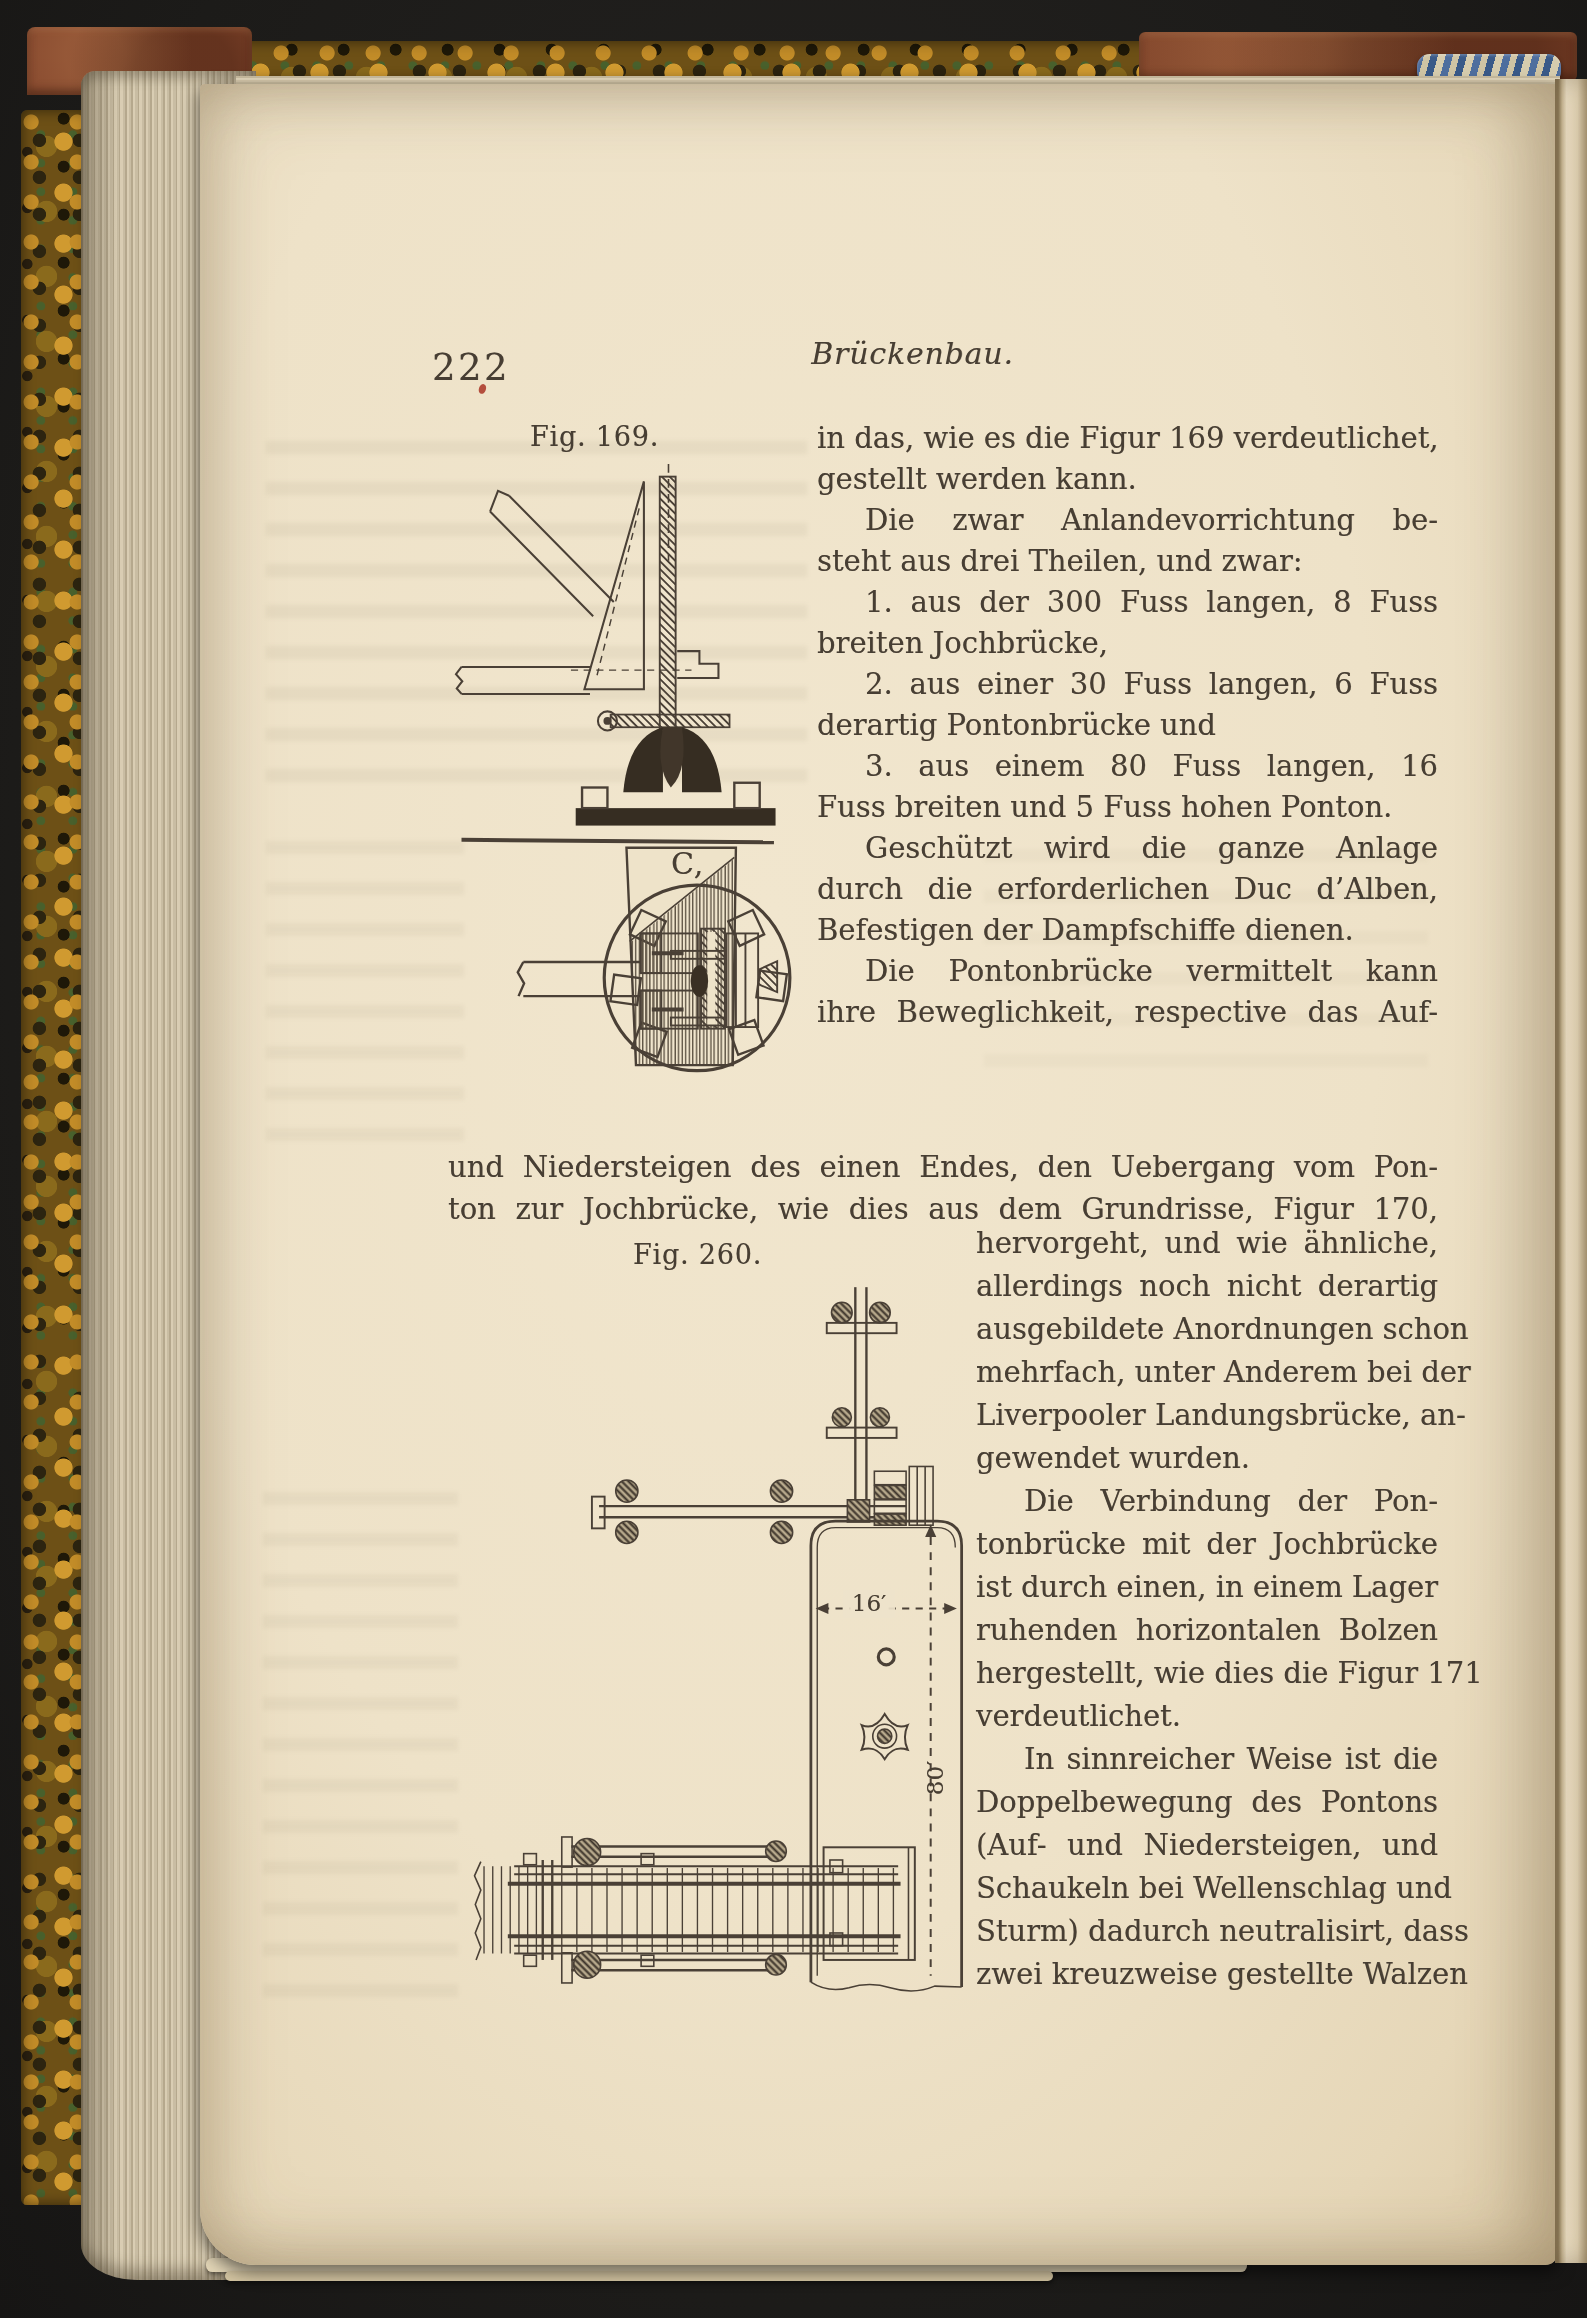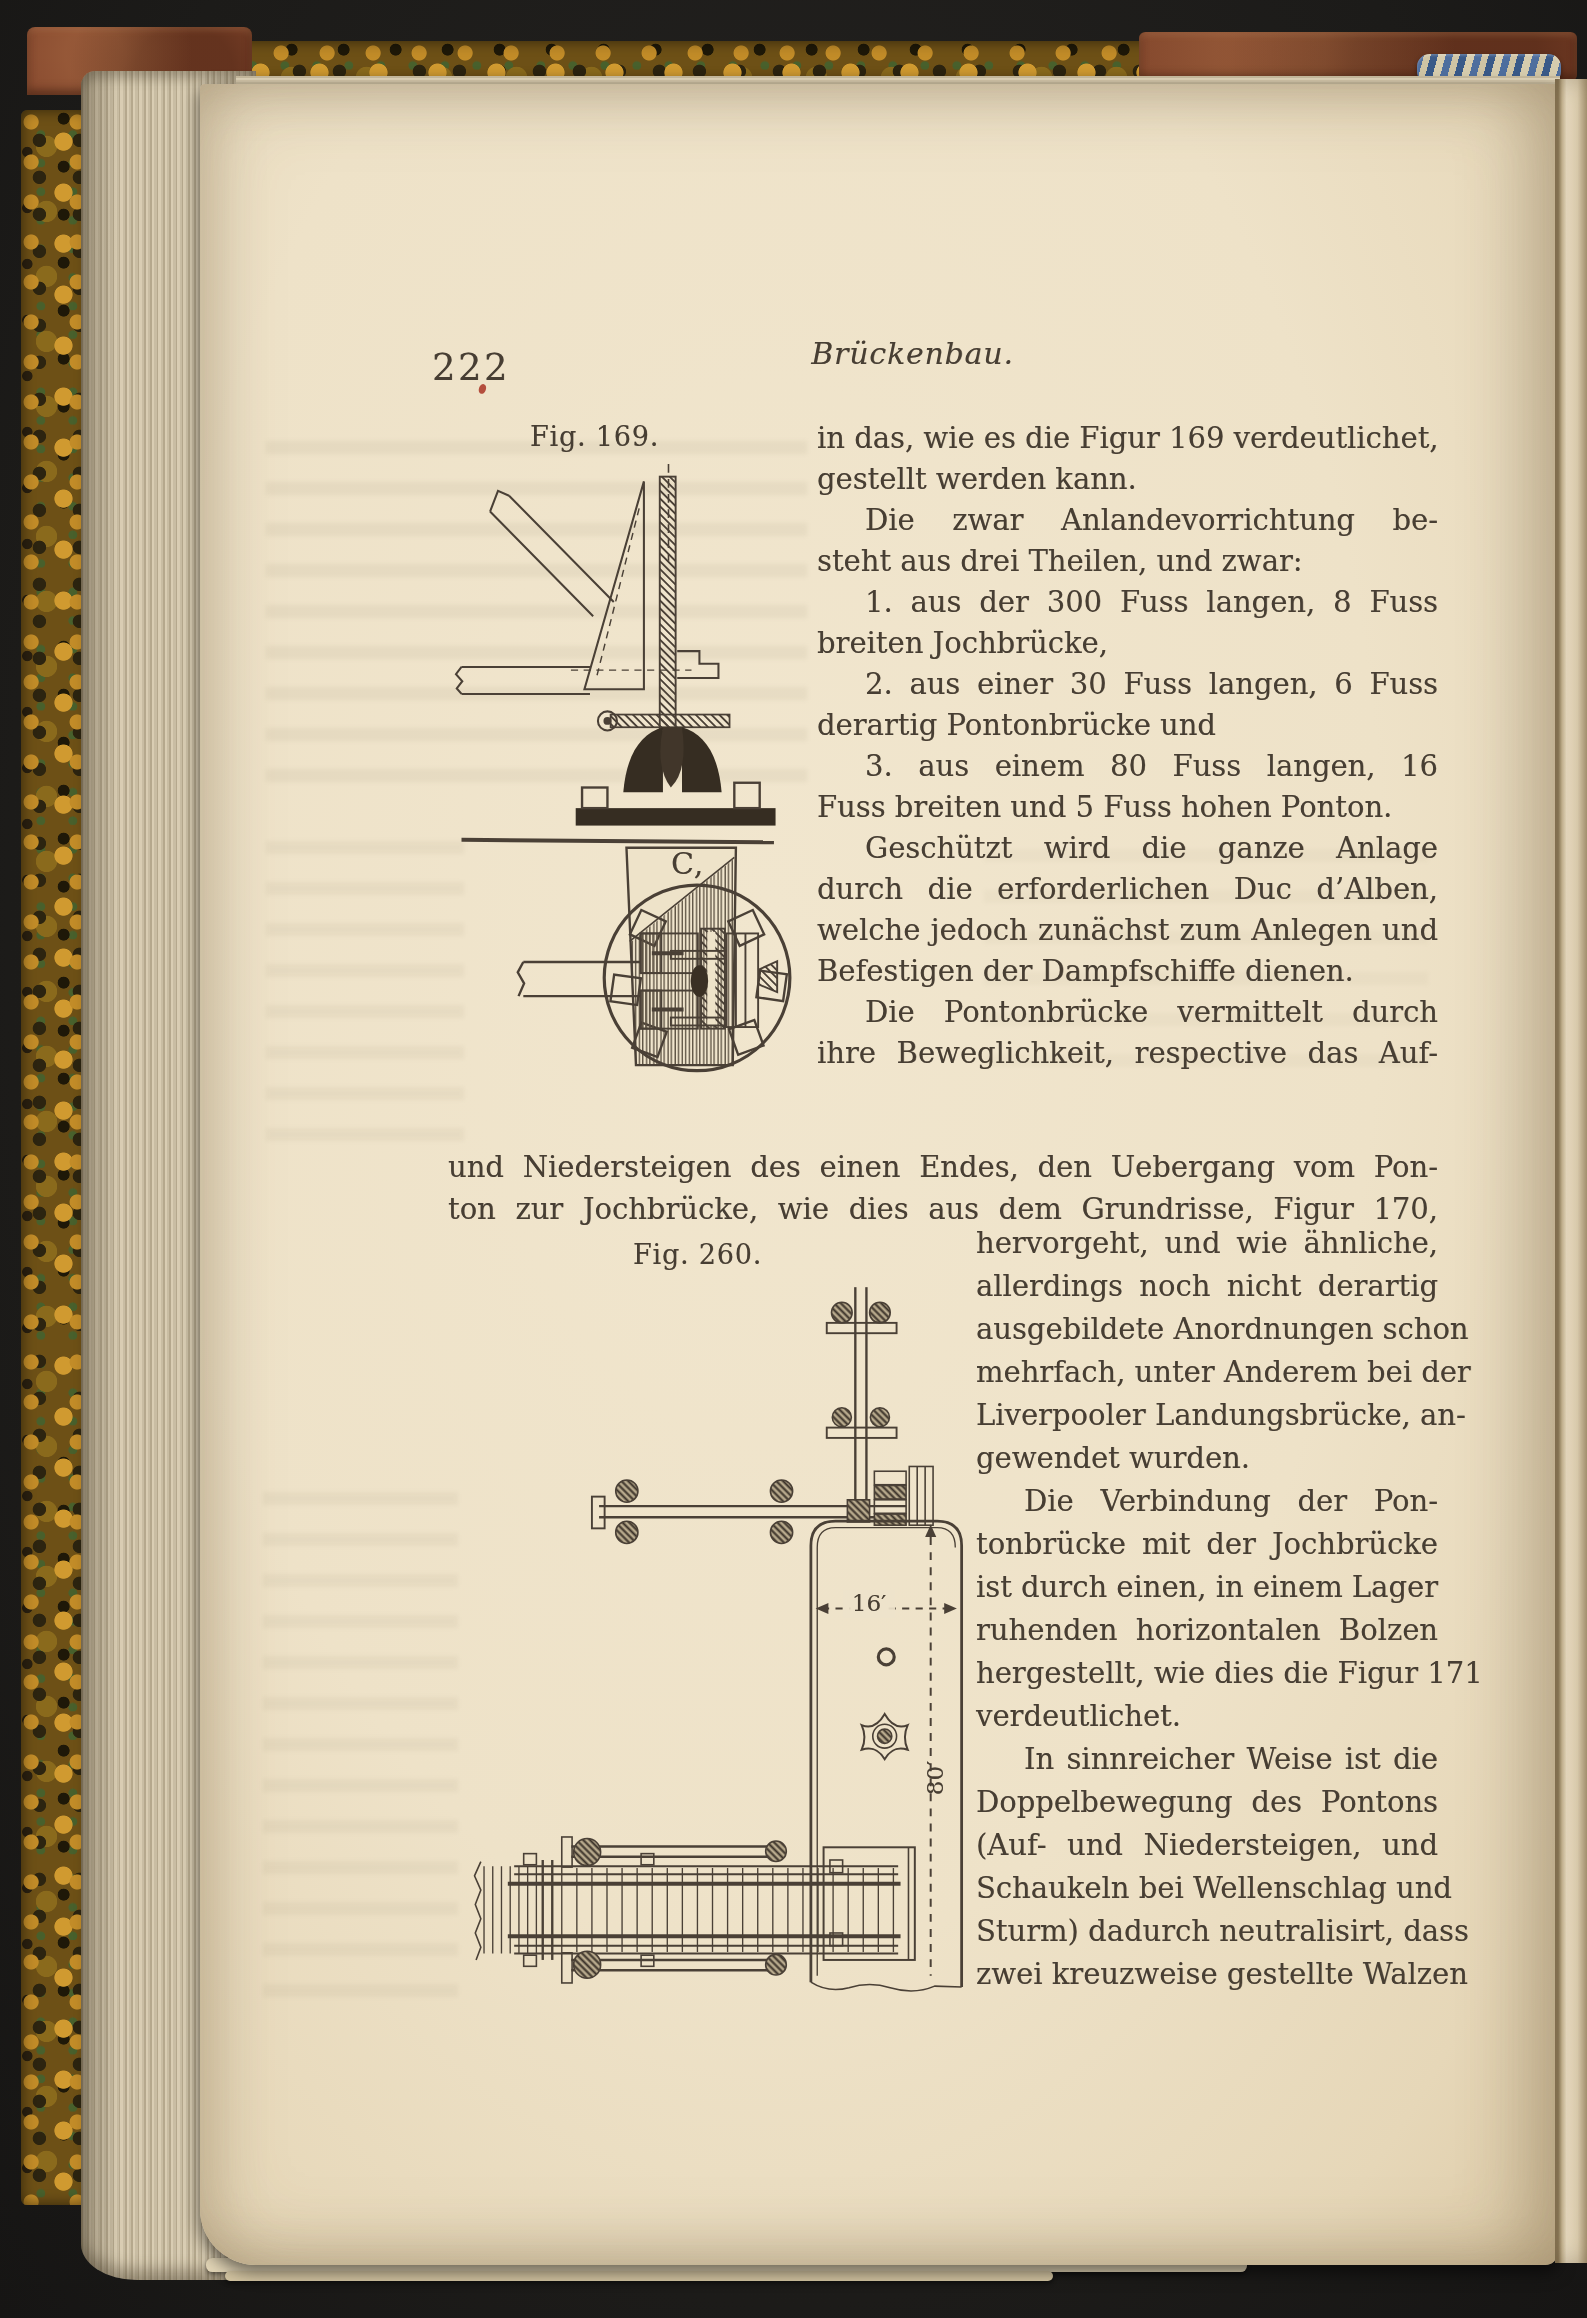--- a/index.html
+++ b/index.html
@@ -175,23 +175,22 @@
     <div class="line indent">Die zwar Anlandevorrichtung be-</div>
     <div class="line end">steht aus drei Theilen, und zwar:</div>
     <div class="line indent">1. aus der 300 Fuss langen, 8 Fuss</div>
     <div class="line end">breiten Jochbrücke,</div>
     <div class="line indent">2. aus einer 30 Fuss langen, 6 Fuss</div>
     <div class="line end">derartig Pontonbrücke und</div>
     <div class="line indent">3. aus einem 80 Fuss langen, 16</div>
     <div class="line end">Fuss breiten und 5 Fuss hohen Ponton.</div>
     <div class="line indent">Geschützt wird die ganze Anlage</div>
     <div class="line">durch die erforderlichen Duc d’Alben,</div>
-    <div class="line">welche jedoch zunächst zum Anlegen und</div>
     <div class="line end">Befestigen der Dampfschiffe dienen.</div>
-    <div class="line indent">Die Pontonbrücke vermittelt durch</div>
+    <div class="line indent">Die Pontonbrücke vermittelt kann</div>
     <div class="line">ihre Beweglichkeit, respective das Auf-</div>
   </div>
 <div class="abs ink textblock fullw" style="left:448px;top:1146px;width:990px;">
     <div class="line">und Niedersteigen des einen Endes, den Uebergang vom Pon-</div>
     <div class="line">ton zur Jochbrücke, wie dies aus dem Grundrisse, Figur 170,</div>
   </div>
 <div class="abs ink figlabel" style="left:633px;top:1239px;">Fig. 260.</div>
 <div class="abs ink textblock col2" style="left:976px;top:1222px;width:462px;">
     <div class="line">hervorgeht, und wie ähnliche,</div>
     <div class="line">allerdings noch nicht derartig</div>

